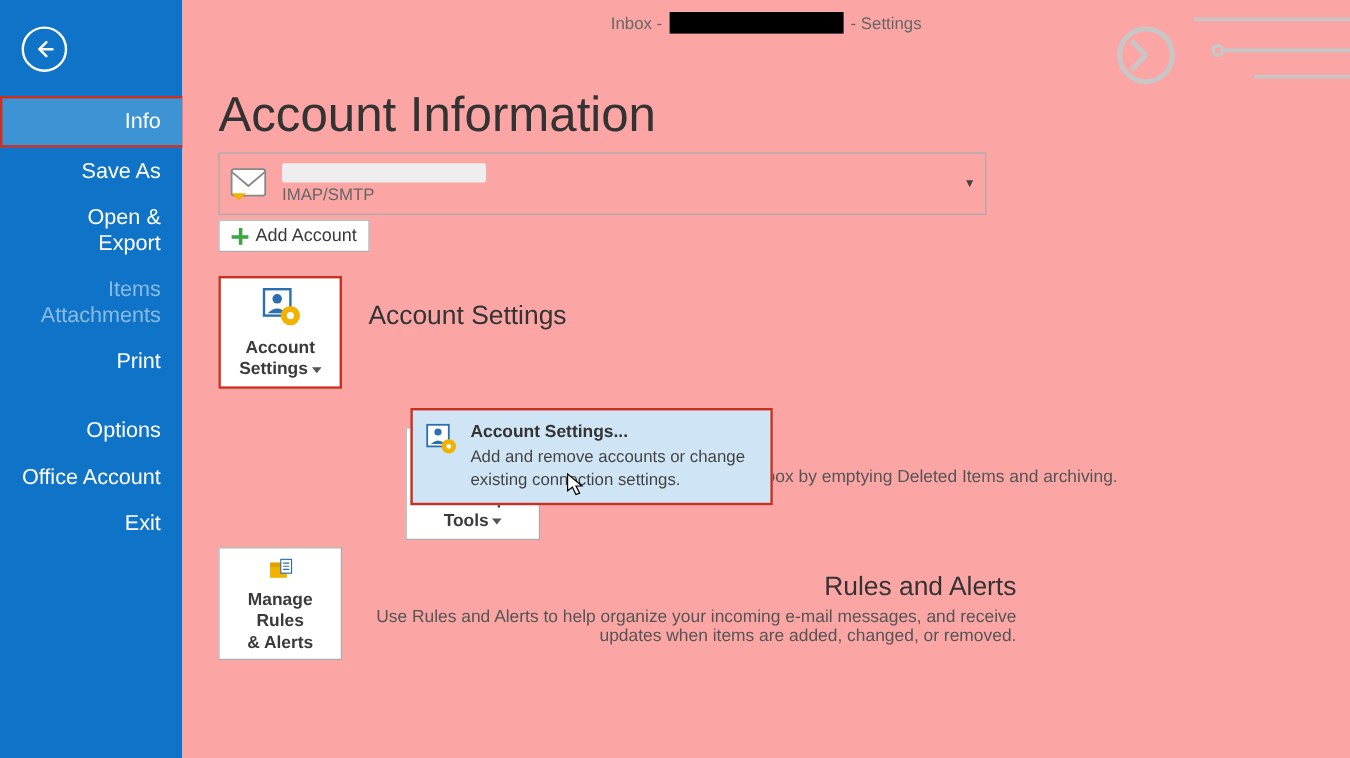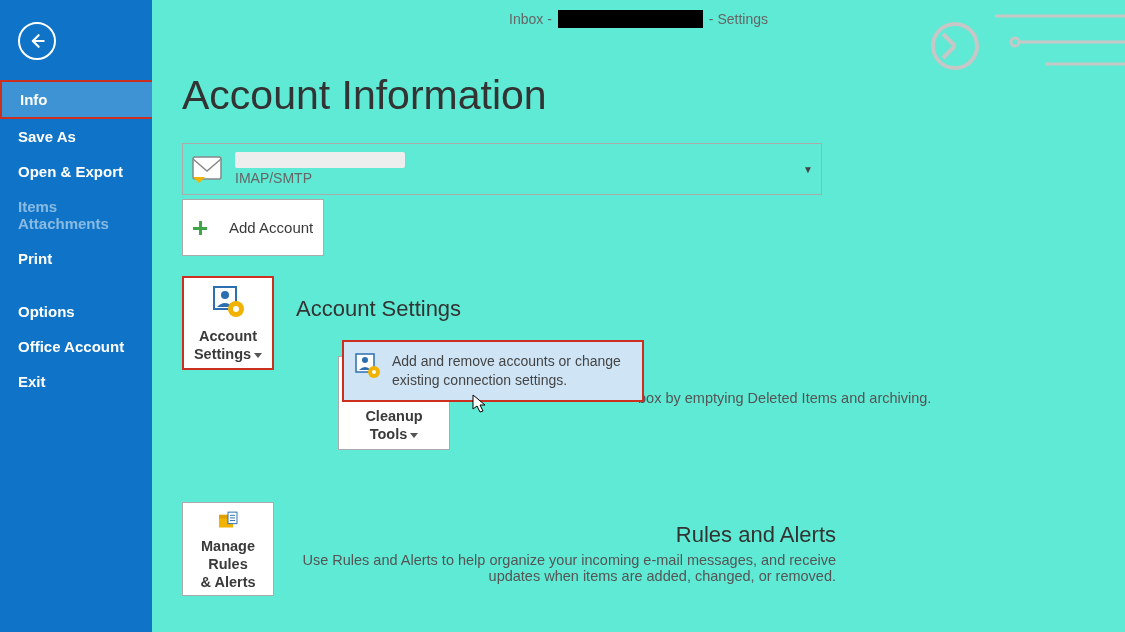--- a/index.html
+++ b/index.html
@@ -14,50 +14,51 @@
     padding-top: 22px;
   }
   .back-circle {
     width: 38px; height: 38px; border: 2px solid #fff; border-radius: 50%;
     display: flex; align-items: center; justify-content: center;
     margin: 0 0 20px 18px; cursor: pointer;
   }
   .back-circle svg { width: 20px; height: 20px; }
   .nav-item {
     padding: 9px 18px;
-    font-size: 15px;
+    font-size: 18px;
     cursor: pointer;
-    font-weight: 700;
+    font-weight: 400;
+    text-align: right;
   }
   .nav-item.selected {
     background: #3e93d5;
     border: 2px solid #cc2f1d;
     margin-right: -2px;
   }
   .nav-item.disabled { opacity: 0.5; }
   .nav-gap { height: 18px; }
 
   
-  .main { flex: 1; position: relative; background: #5eead4; }
+  .main { flex: 1; position: relative; background: #fca5a5; }
   .title-bar {
     display: flex; align-items: center; gap: 6px;
     position: absolute; top: 10px; left: 0; width: 100%;
     justify-content: center;
     font-size: 14px; color: #666;
   }
   .title-bar .mask { display: inline-block; width: 145px; height: 18px; background: #000; }
   .decor {
     position: absolute; top: 6px; right: 0; width: 200px; height: 70px;
     color: #bcbcbc;
   }
   .content {
     padding: 72px 30px 30px 30px;
   }
   h1.page-title {
-    font-size: 41px; font-weight: 300; color: #333; margin-bottom: 24px;
+    font-size: 41px; font-weight: 300; color: #333; margin-bottom: 8px;
   }
   .account-row {
     width: 640px;
     border: 1px solid #ababab;
     display: flex; align-items: center;
     padding: 4px 8px 4px 6px;
     gap: 10px;
     height: 52px;
   }
   .account-row .acct-icon {
@@ -67,39 +68,39 @@
     flex:1; display:flex; flex-direction:column; justify-content:center;
   }
   .account-row .acct-name {
     width: 170px; height: 16px; background: #eee; margin-bottom: 2px; border-radius:2px;
   }
   .account-row .acct-type { font-size: 14px; color: #666; }
   .account-row .caret { color:#444; font-size: 10px; }
   .add-account {
     margin-top: 4px;
     border: 1px solid #ababab;
-    display: inline-flex; align-items: center; gap: 22px;
-    padding: 19px 10px;
+    display: inline-flex; align-items: center; gap: 6px;
+    padding: 4px 10px;
     font-size: 15px; color: #3a3a3a;
     cursor:pointer;
     background:#fff;
   }
   .plus {
     width: 14px; height: 14px;
     position: relative;
   }
   .plus::before, .plus::after {
     content: ""; position: absolute; background: #3fa648;
   }
   .plus::before { left: 6px; top: 0; width: 3px; height: 14px; }
   .plus::after { left: 0; top: 6px; width: 14px; height: 3px; }
 
   .section { display:flex; gap:22px; margin-top: 20px; }
   .big-button {
-    width: 92px; height: 94px;
+    width: 103px; height: 94px;
     border: 1px solid #ababab;
     display:flex; flex-direction:column; align-items:center; justify-content:center;
     text-align:center; font-size: 14.5px; color:#3a3a3a;
     cursor:pointer; background:#fff;
     padding: 4px;
     line-height: 1.25;
     font-weight: 600;
     position: relative;
   }
   .big-button .dropdown-caret {
@@ -274,20 +275,21 @@
 
     <div class="popup">
       <svg class="p-icon" viewBox="0 0 28 28">
         <rect x="2" y="2" width="18" height="18" fill="#fff" stroke="#2b6fb0" stroke-width="1.5"></rect>
         <circle cx="11" cy="8" r="3" fill="#2b6fb0"></circle>
         <path d="M5 18 Q11 12 17 18" fill="#2b6fb0"></path>
         <circle cx="20" cy="20" r="6" fill="#f2b200"></circle>
         <circle cx="20" cy="20" r="2" fill="#fff"></circle>
       </svg>
       <div class="p-text">
+        <div class="p-title">Account Settings...</div>
         <div class="p-desc">Add and remove accounts or change existing connection settings.</div>
       </div>
     </div>
 
     <div class="cursor">
       <svg viewBox="0 0 16 20">
         <path d="M1 1 L1 15 L5 12 L8 18 L11 17 L8 11 L13 11 Z" fill="#fff" stroke="#000" stroke-width="1"></path>
       </svg>
     </div>
 

